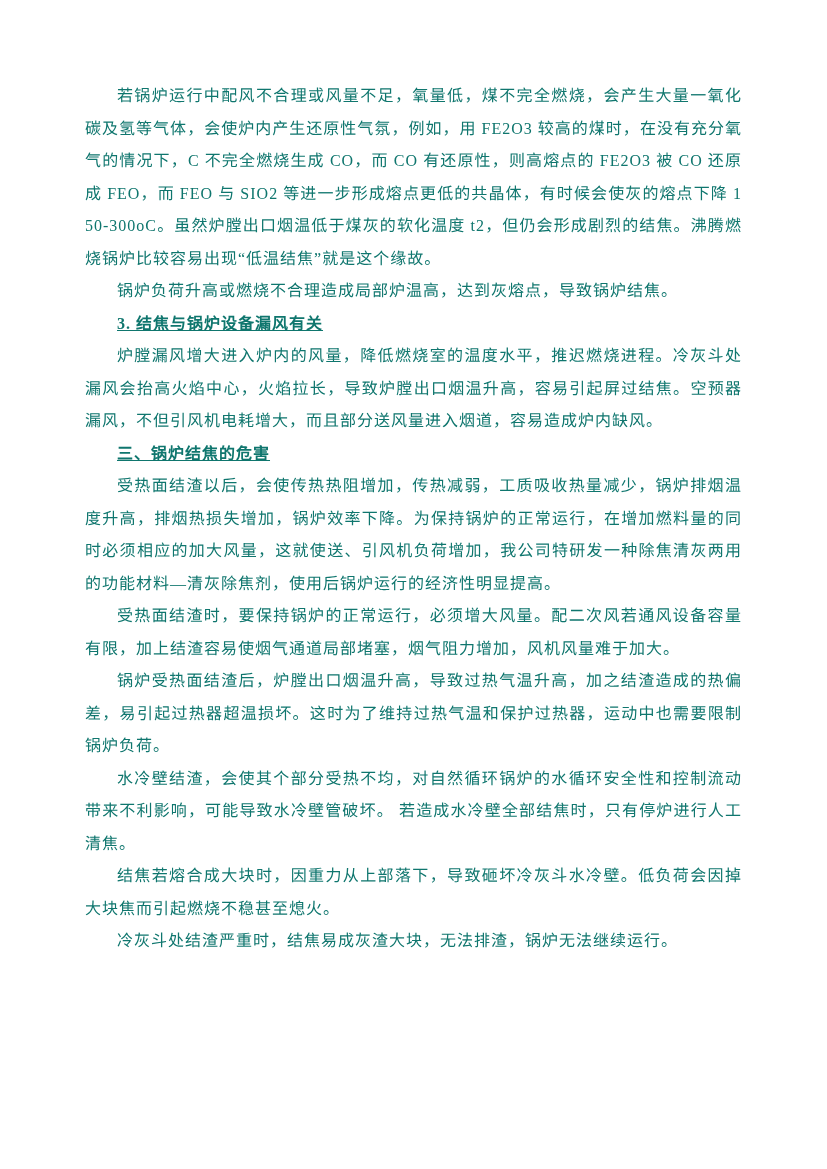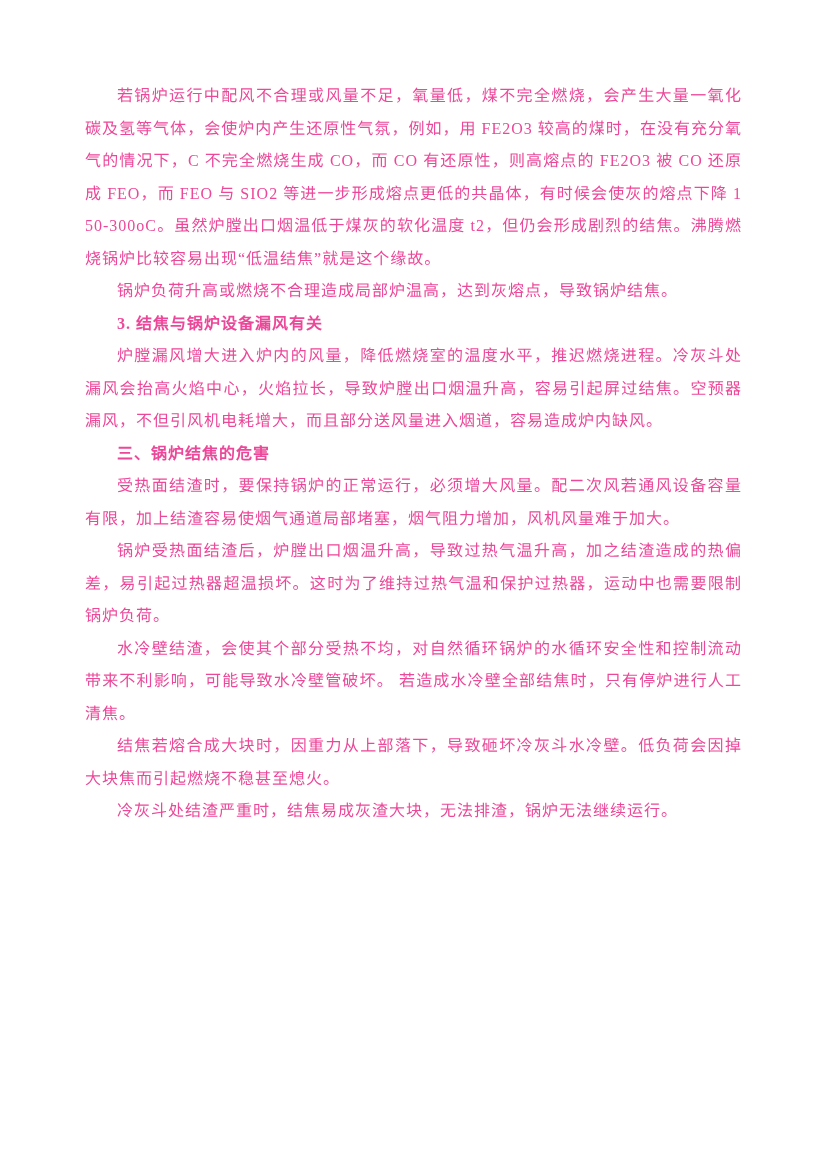--- a/index.html
+++ b/index.html
@@ -13,49 +13,51 @@
     height: 1169px;
     background: #ffffff;
     overflow: hidden;
     font-family: "Liberation Serif", "DejaVu Serif", serif;
   }
   .doc-body {
     position: absolute;
     left: 85px;
     top: 80px;
     width: 657px;
-    color: #ec4899;
+    color: #0f766e;
   }
   .doc-body p,
   .doc-body h3 {
     margin: 0;
     padding: 0;
     font-size: 16px;
     line-height: 32.5px;
     letter-spacing: 1px;
     text-indent: 2em;
     text-align: justify;
     text-justify: inter-ideograph;
     font-weight: normal;
     word-break: break-all;
   }
   .doc-body h3 {
     font-weight: bold;
     text-align: left;
+    text-decoration: underline;
   }
 </style>
 </head>
 <body>
 
 <div class="page">
   <div class="doc-body">
     <p>若锅炉运行中配风不合理或风量不足，氧量低，煤不完全燃烧，会产生大量一氧化碳及氢等气体，会使炉内产生还原性气氛，例如，用 FE2O3 较高的煤时，在没有充分氧气的情况下，C 不完全燃烧生成 CO，而 CO 有还原性，则高熔点的 FE2O3 被 CO 还原成 FEO，而 FEO 与 SIO2 等进一步形成熔点更低的共晶体，有时候会使灰的熔点下降 150-300oC。虽然炉膛出口烟温低于煤灰的软化温度 t2，但仍会形成剧烈的结焦。沸腾燃烧锅炉比较容易出现“低温结焦”就是这个缘故。</p>
     <p>锅炉负荷升高或燃烧不合理造成局部炉温高，达到灰熔点，导致锅炉结焦。</p>
     <h3>3. 结焦与锅炉设备漏风有关</h3>
     <p>炉膛漏风增大进入炉内的风量，降低燃烧室的温度水平，推迟燃烧进程。冷灰斗处漏风会抬高火焰中心，火焰拉长，导致炉膛出口烟温升高，容易引起屏过结焦。空预器漏风，不但引风机电耗增大，而且部分送风量进入烟道，容易造成炉内缺风。</p>
     <h3>三、锅炉结焦的危害</h3>
+    <p>受热面结渣以后，会使传热热阻增加，传热减弱，工质吸收热量减少，锅炉排烟温度升高，排烟热损失增加，锅炉效率下降。为保持锅炉的正常运行，在增加燃料量的同时必须相应的加大风量，这就使送、引风机负荷增加，我公司特研发一种除焦清灰两用的功能材料—清灰除焦剂，使用后锅炉运行的经济性明显提高。</p>
     <p>受热面结渣时，要保持锅炉的正常运行，必须增大风量。配二次风若通风设备容量有限，加上结渣容易使烟气通道局部堵塞，烟气阻力增加，风机风量难于加大。</p>
     <p>锅炉受热面结渣后，炉膛出口烟温升高，导致过热气温升高，加之结渣造成的热偏差，易引起过热器超温损坏。这时为了维持过热气温和保护过热器，运动中也需要限制锅炉负荷。</p>
     <p>水冷壁结渣，会使其个部分受热不均，对自然循环锅炉的水循环安全性和控制流动带来不利影响，可能导致水冷壁管破坏。 若造成水冷壁全部结焦时，只有停炉进行人工清焦。</p>
     <p>结焦若熔合成大块时，因重力从上部落下，导致砸坏冷灰斗水冷壁。低负荷会因掉大块焦而引起燃烧不稳甚至熄火。</p>
     <p>冷灰斗处结渣严重时，结焦易成灰渣大块，无法排渣，锅炉无法继续运行。</p>
   </div>
 </div>
 
 </body></html>

